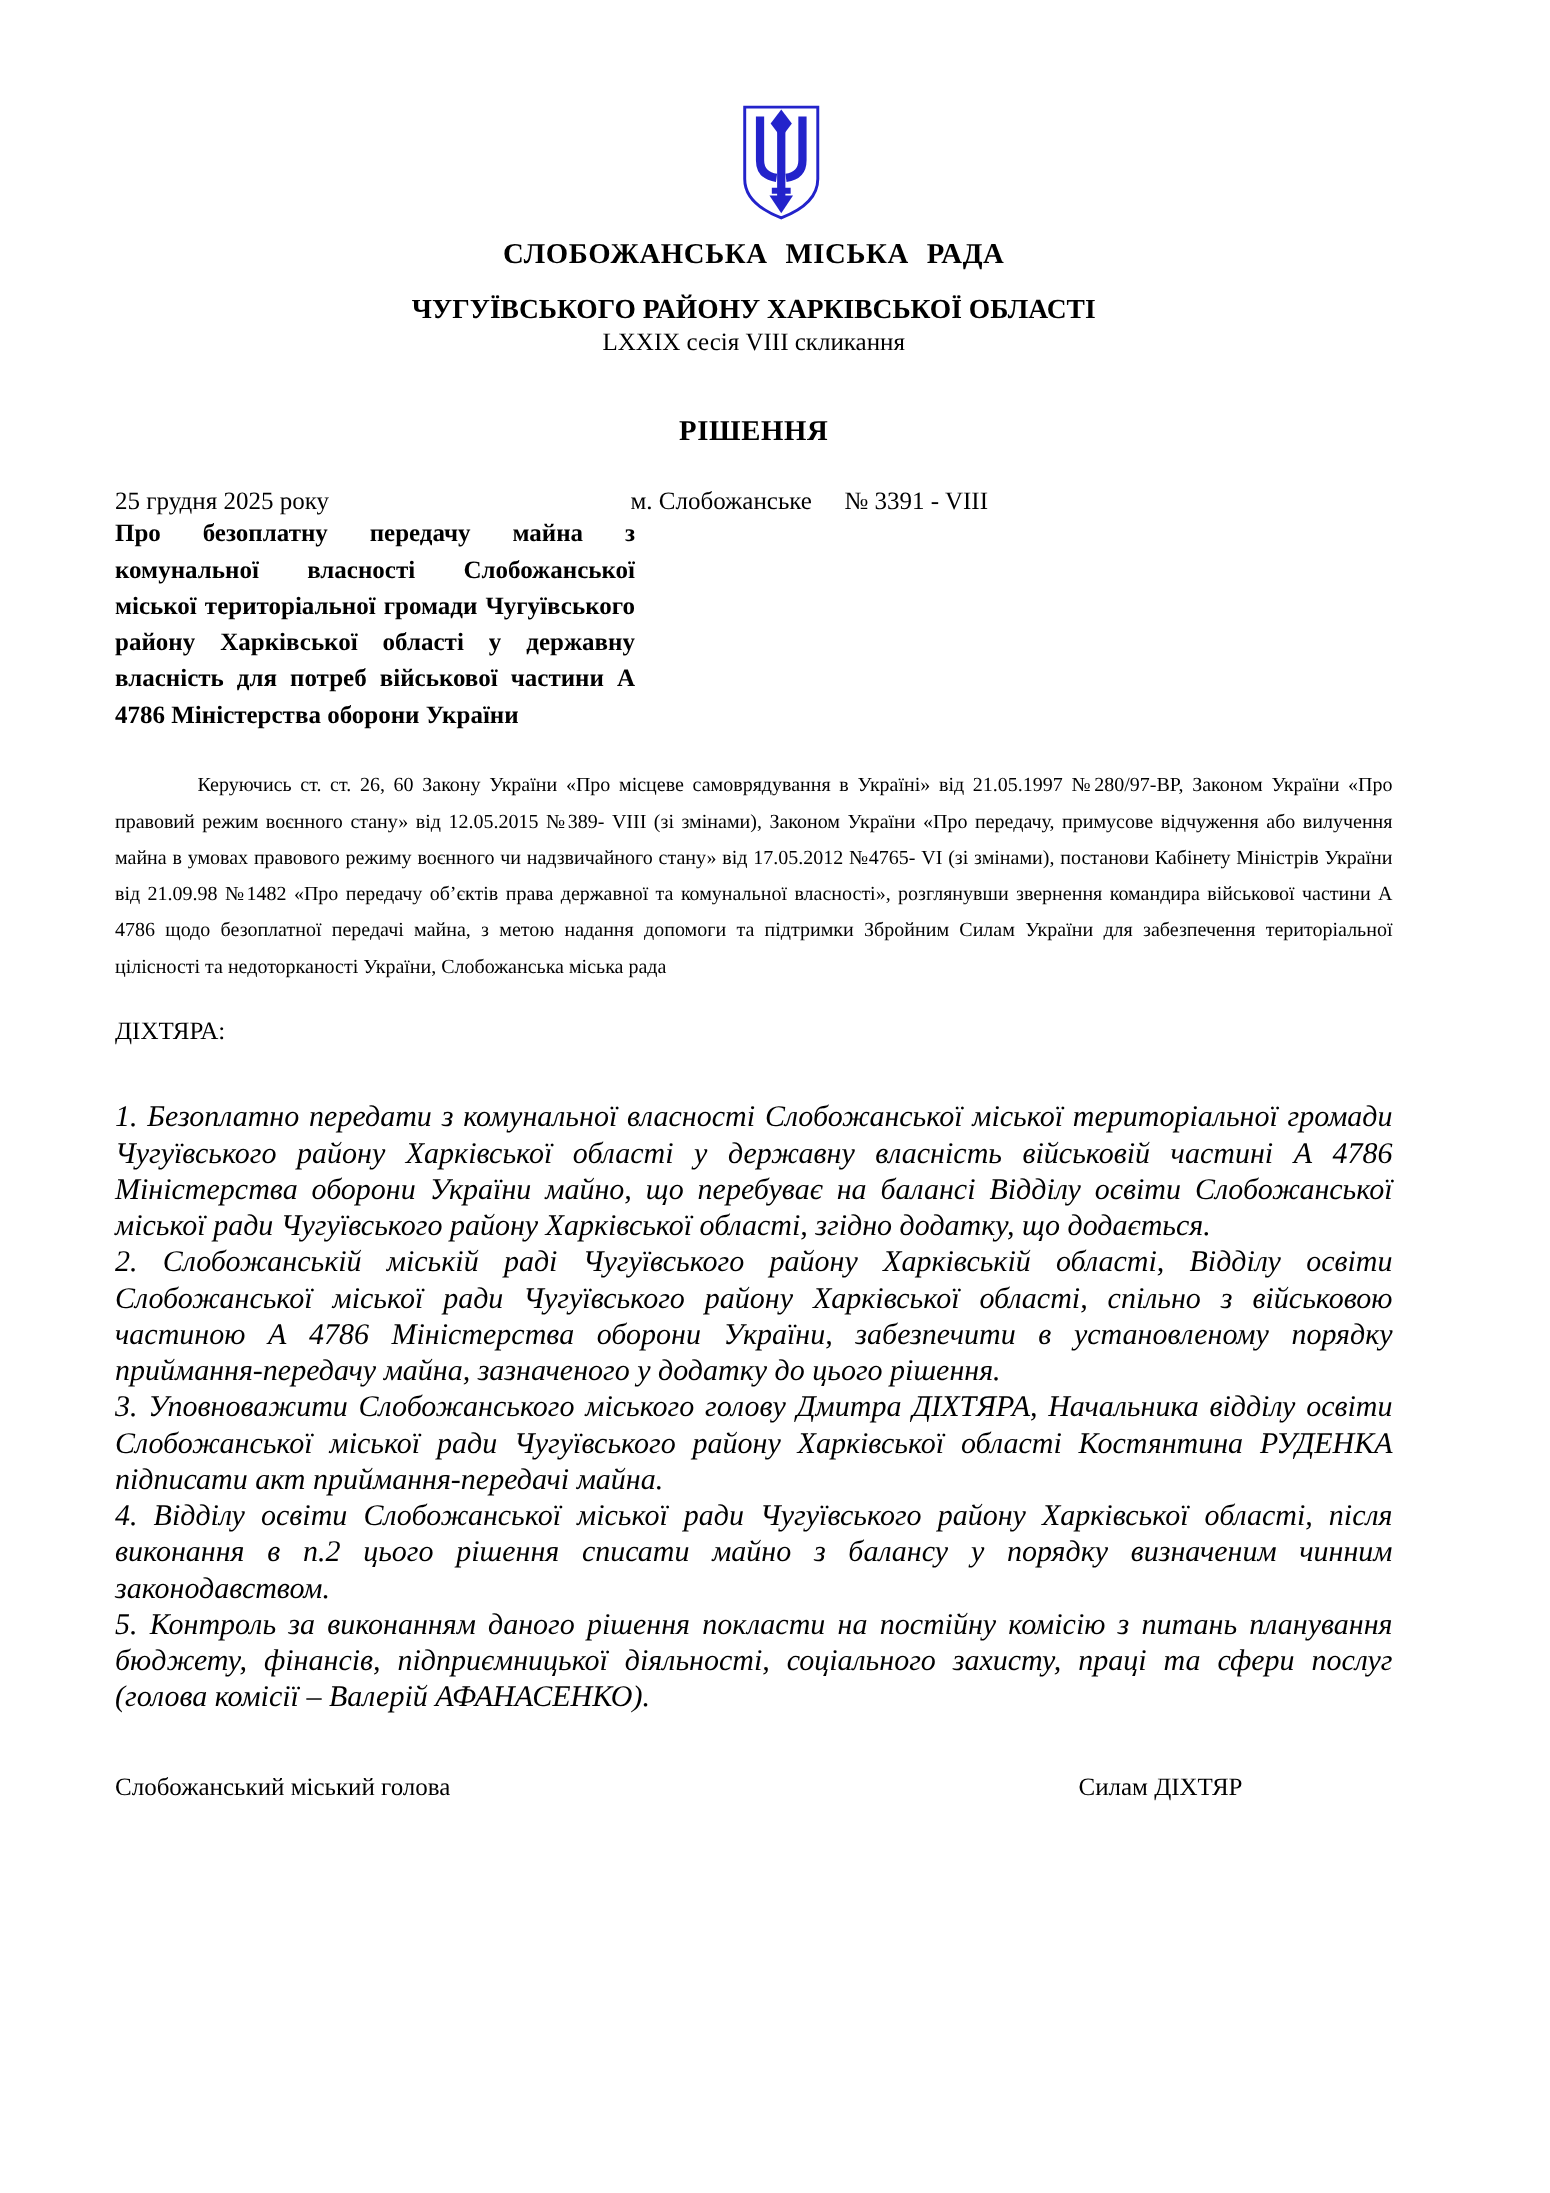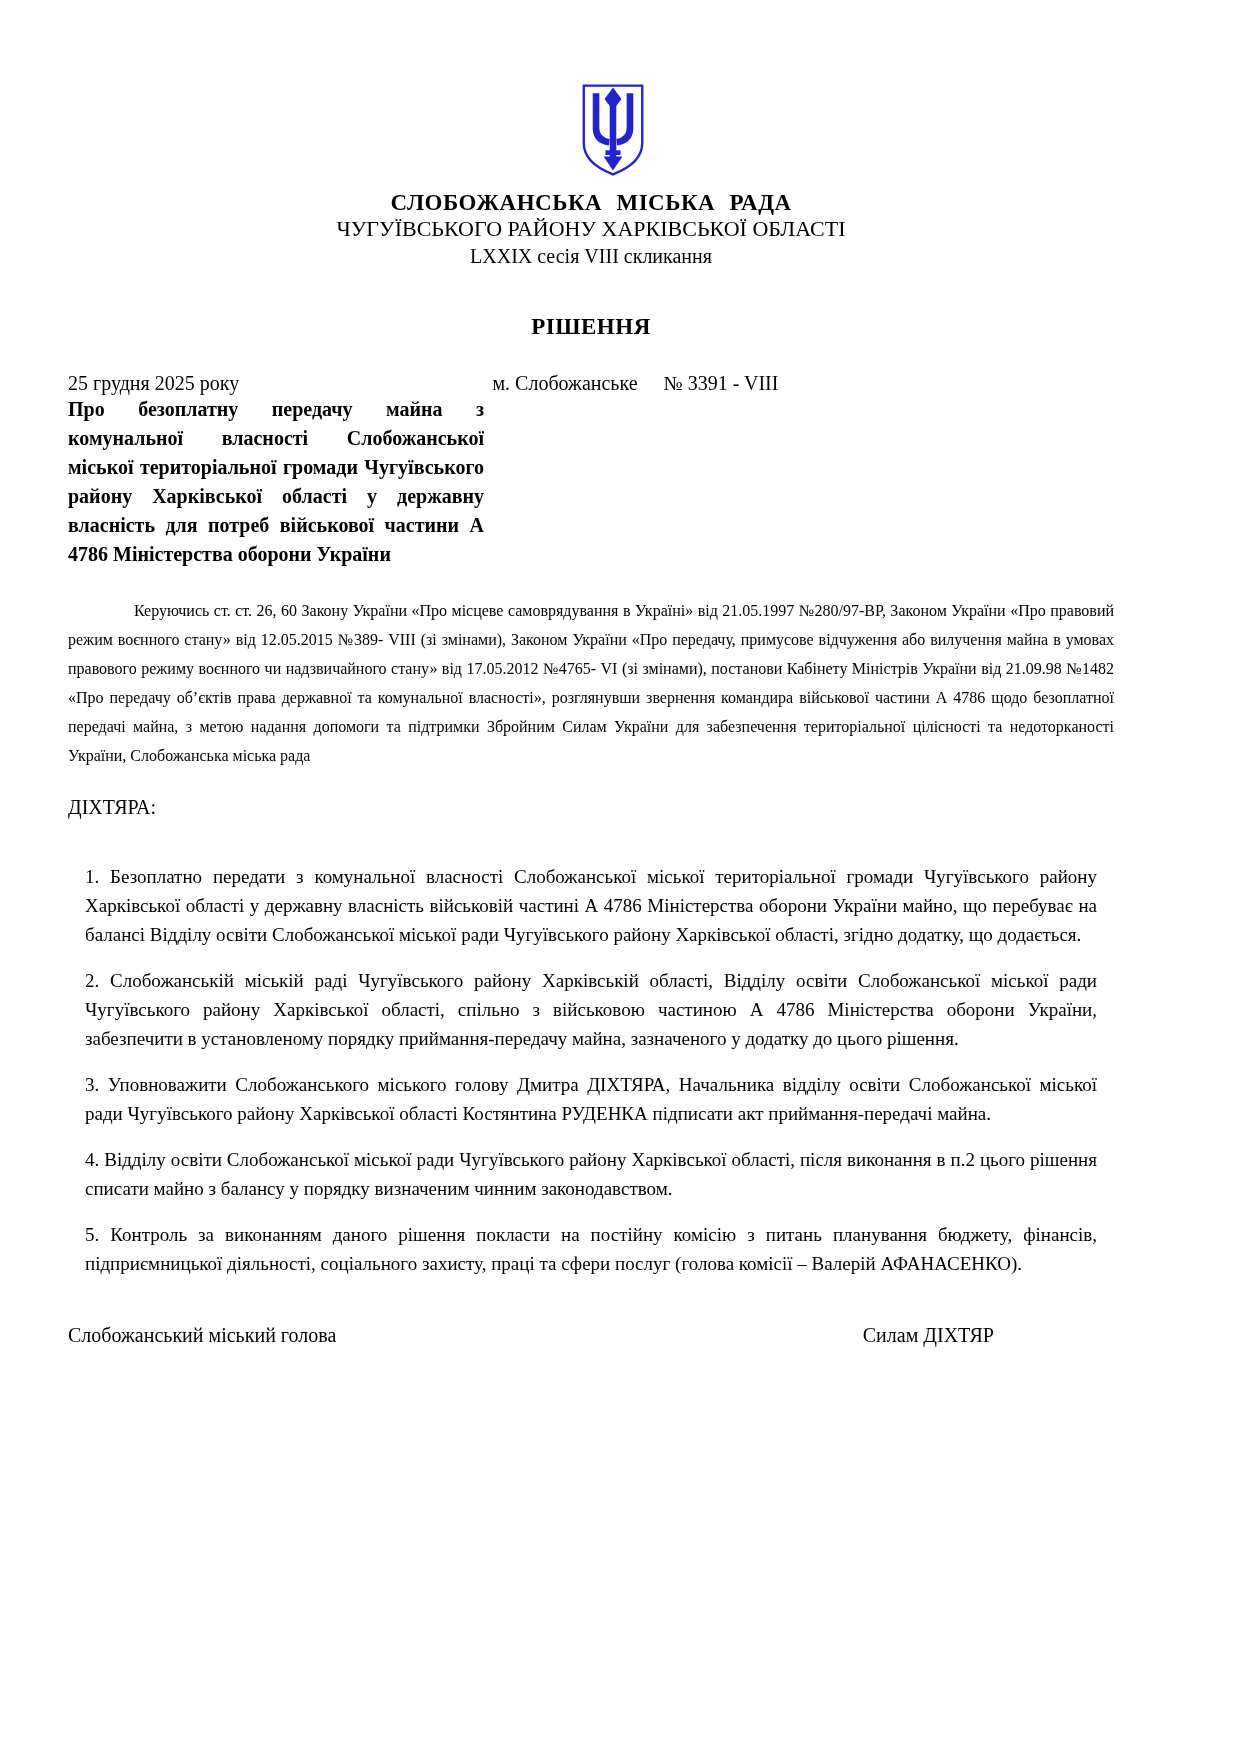--- a/index.html
+++ b/index.html
@@ -8,41 +8,41 @@
   body {
     width: 1240px;
     height: 1754px;
     background: #ffffff;
     color: #000000;
     font-family: "Liberation Serif", serif;
   }
   .page {
     width: 1240px;
     height: 1754px;
-    padding: 82px 126px 0 68px;
+    padding: 82px 126px 0 92px;
     overflow: hidden;
   }
   .doc-header { text-align: center; }
   .emblem-wrap {
     display: flex;
     justify-content: center;
     transform: translateX(22px);
   }
   .emblem-wrap svg { display: block; }
   .h1 {
     margin-top: 12px;
     font-size: 23px;
     font-weight: bold;
     letter-spacing: 0.5px;
     word-spacing: 8px;
   }
   .h2 {
-    margin-top: 0;
+    margin-top: 18px;
     font-size: 22px;
-    font-weight: normal;
+    font-weight: bold;
   }
   .h3 {
     margin-top: 3px;
     font-size: 20px;
   }
   .doc-title {
     margin-top: 46px;
     text-align: center;
     font-size: 23px;
     font-weight: bold;
@@ -69,24 +69,25 @@
     line-height: 29px;
     text-align: justify;
     text-indent: 66px;
   }
   .resolved {
     margin-top: 26px;
     font-size: 20px;
   }
   .items { margin-top: 43px; }
   .items p {
-    margin: 17px;
-    font-size: 19px;
+    margin: 0;
+    font-size: 24px;
     line-height: 29px;
     text-align: justify;
+    font-style: italic;
   }
   .signature-row {
     margin-top: 46px;
     display: flex;
     justify-content: space-between;
     font-size: 20px;
   }
   .signature-row .sig-name { margin-right: 120px; }
 </style>
 </head>

